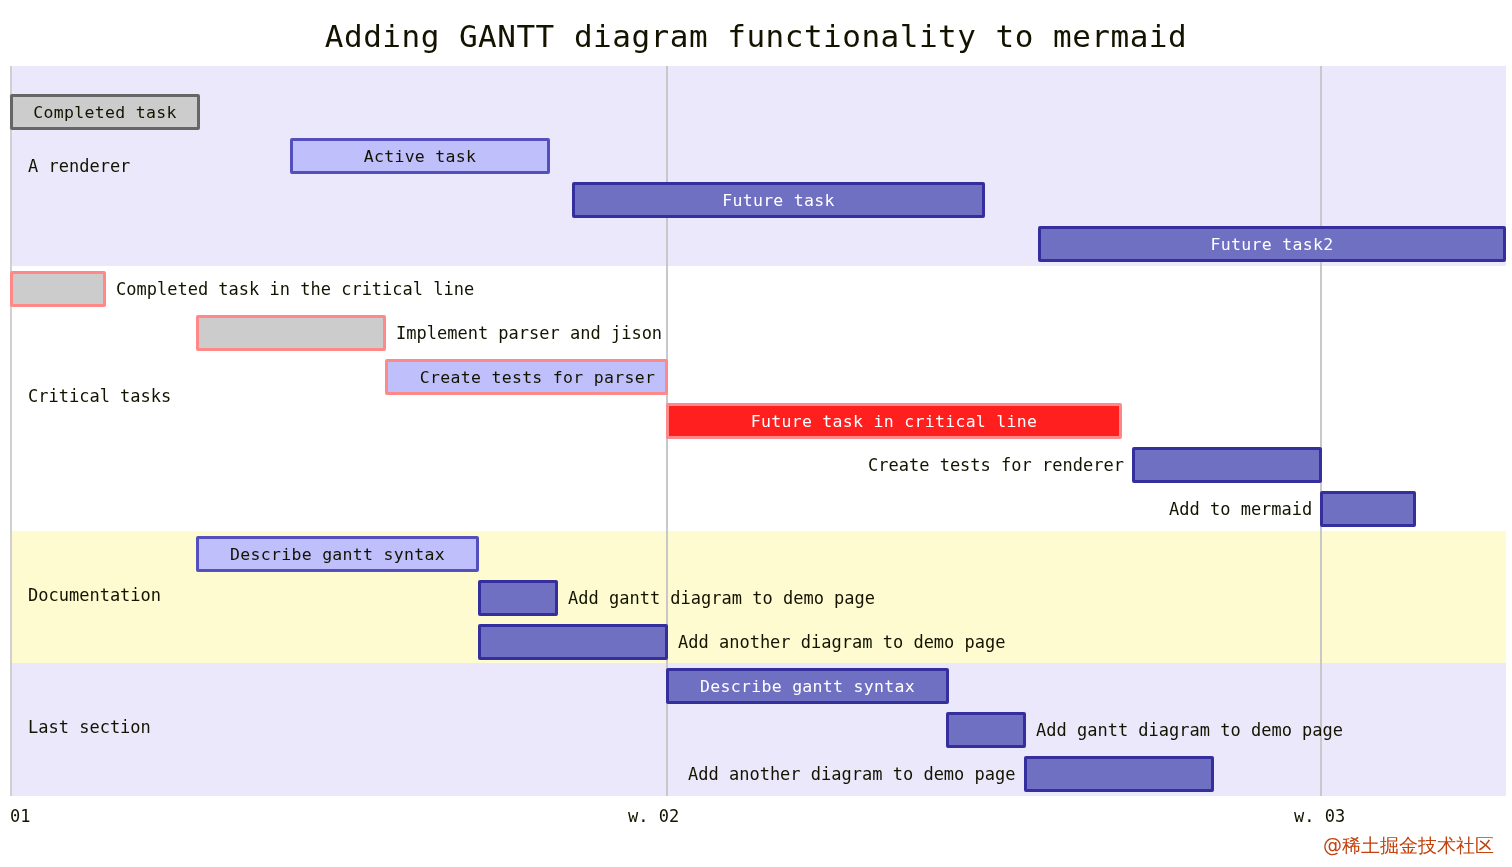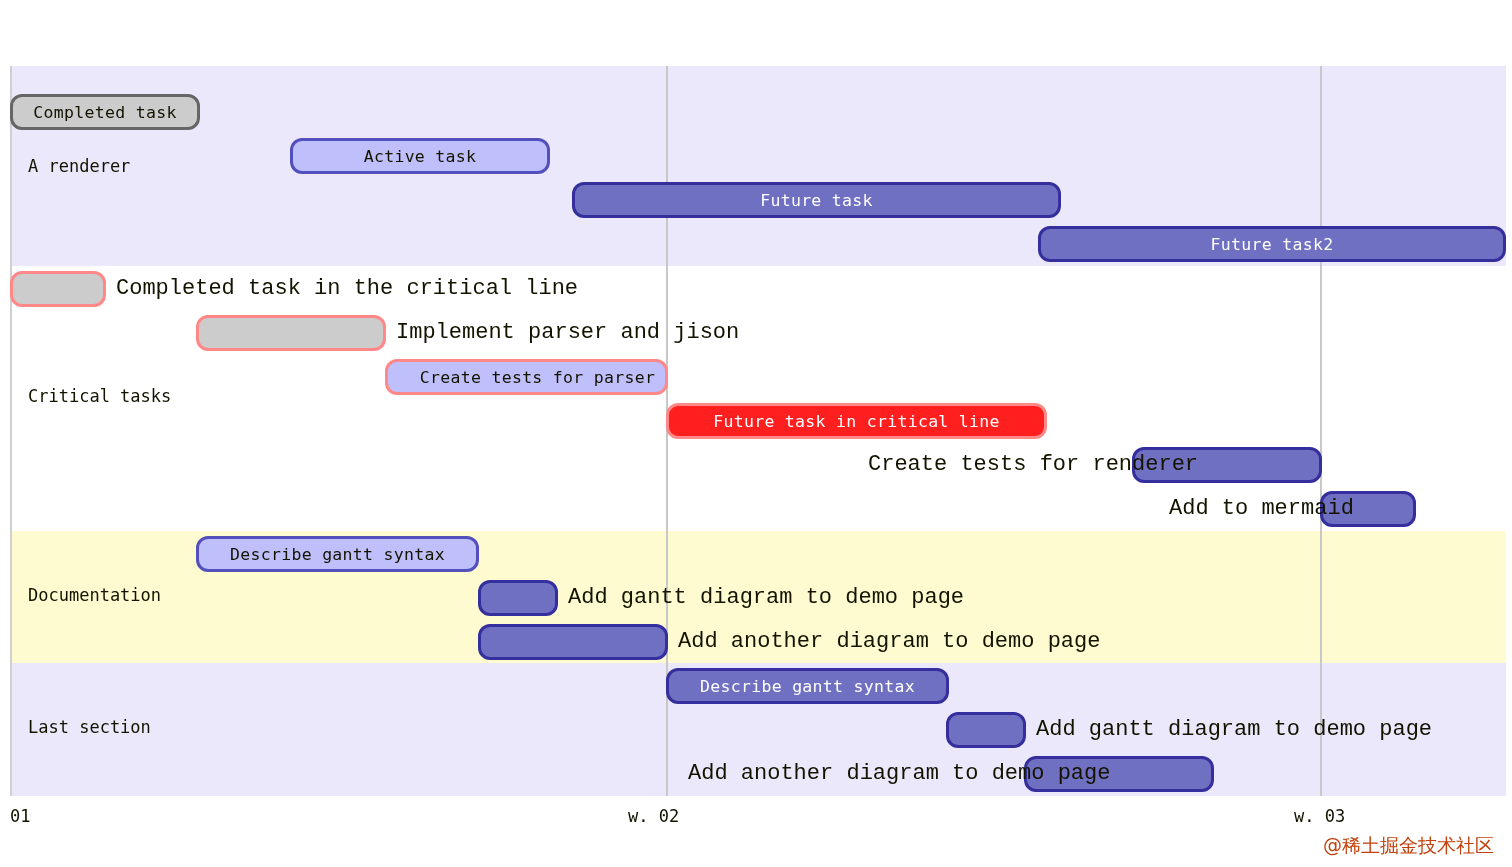--- a/index.html
+++ b/index.html
@@ -71,21 +71,21 @@
     font-size: 17px;
     color: #131300;
     white-space: nowrap;
     left: 18px;
   }
 
   
   .task-bar {
     position: absolute;
     height: 36px;
-    border-radius: 12px;
+    border-radius: 2px;
     border-width: 3px;
     border-style: solid;
     display: flex;
     align-items: center;
     justify-content: center;
   }
   .task-bar .bar-text {
     font-size: 16.5px;
     white-space: nowrap;
     letter-spacing: 0.3px;
@@ -124,28 +124,27 @@
   }
   .crit.state-future {
     background: #ff1f1f;
     border-color: #ff8888;
   }
   .crit.state-future .bar-text { color: #ffffff; }
 
   
   .task-label-outside {
     position: absolute;
-    font-size: 22px;
+    font-size: 17px;
     color: #131300;
     white-space: nowrap;
     line-height: 36px;
     height: 36px;
     display: flex;
     align-items: center;
-    font-family: Liberation Mono, monospace;
   }
   .label-right {  }
   .label-left  {  }
 
   
   #axis {
     position: absolute;
     left: 10px;
     top: 796px;
     width: 1496px;
@@ -169,52 +168,53 @@
     font-family: "DejaVu Sans", "Liberation Sans", sans-serif;
     white-space: nowrap;
     user-select: none;
   }
 </style>
 </head>
 <body>
 
 <div id="chart-root">
 
+  <div id="chart-title">Adding GANTT diagram functionality to mermaid</div>
 
   <div id="plot">
 
   <div class="section-band band-alt0" style="top: 0px; height: 200px;"></div>
       <div class="section-band band-alt1" style="top: 200px; height: 265px;"></div>
       <div class="section-band band-alt2" style="top: 465px; height: 132px;"></div>
       <div class="section-band band-alt3" style="top: 597px; height: 133px;"></div>
       <div class="grid-line" id="grid-left" style="left: 0px;"></div>
       <div class="grid-line" id="grid-mid" style="left: 656px;"></div>
       <div class="grid-line" id="grid-right" style="left: 1310px;"></div>
       <div class="section-label" style="top: 90px;">A renderer</div>
       <div class="task-bar state-done" style="left: 0px; width: 190px; top: 28px;">
         <span class="bar-text">Completed task</span>
       </div>
       <div class="task-bar state-active" style="left: 280px; width: 260px; top: 72px;">
         <span class="bar-text">Active task</span>
       </div>
-      <div class="task-bar state-future" style="left: 562px; width: 489px; top: 116px;">
+      <div class="task-bar state-future" style="left: 562px; width: 413px; top: 116px;">
         <span class="bar-text">Future task</span>
       </div>
       <div class="task-bar state-future" style="left: 1028px; width: 468px; top: 160px;">
         <span class="bar-text">Future task2</span>
       </div>
       <div class="section-label" style="top: 320px;">Critical tasks</div>
       <div class="task-bar state-done crit" style="left: 0px; width: 96px; top: 205px;"></div>
       <div class="task-label-outside label-right" style="top: 205px; left: 106px;">Completed task in the critical line</div>
       <div class="task-bar state-done crit" style="left: 186px; width: 190px; top: 249px;"></div>
       <div class="task-label-outside label-right" style="top: 249px; left: 386px;">Implement parser and jison</div>
       <div class="task-bar state-active crit" style="left: 375px; width: 283px; top: 293px;">
         <span class="bar-text">Create tests for parser</span>
       </div>
-      <div class="task-bar state-future crit" style="left: 656px; width: 381px; top: 337px;">
+      <div class="task-bar state-future crit" style="left: 656px; width: 456px; top: 337px;">
         <span class="bar-text">Future task in critical line</span>
       </div>
       <div class="task-bar state-future" style="left: 1122px; width: 190px; top: 381px;"></div>
       <div class="task-label-outside label-left" style="top: 381px; left: 858px;">Create tests for renderer</div>
       <div class="task-bar state-future" style="left: 1310px; width: 96px; top: 425px;"></div>
       <div class="task-label-outside label-left" style="top: 425px; left: 1159px;">Add to mermaid</div>
       <div class="section-label" style="top: 519px;">Documentation</div>
       <div class="task-bar state-active" style="left: 186px; width: 283px; top: 470px;">
         <span class="bar-text">Describe gantt syntax</span>
       </div>

